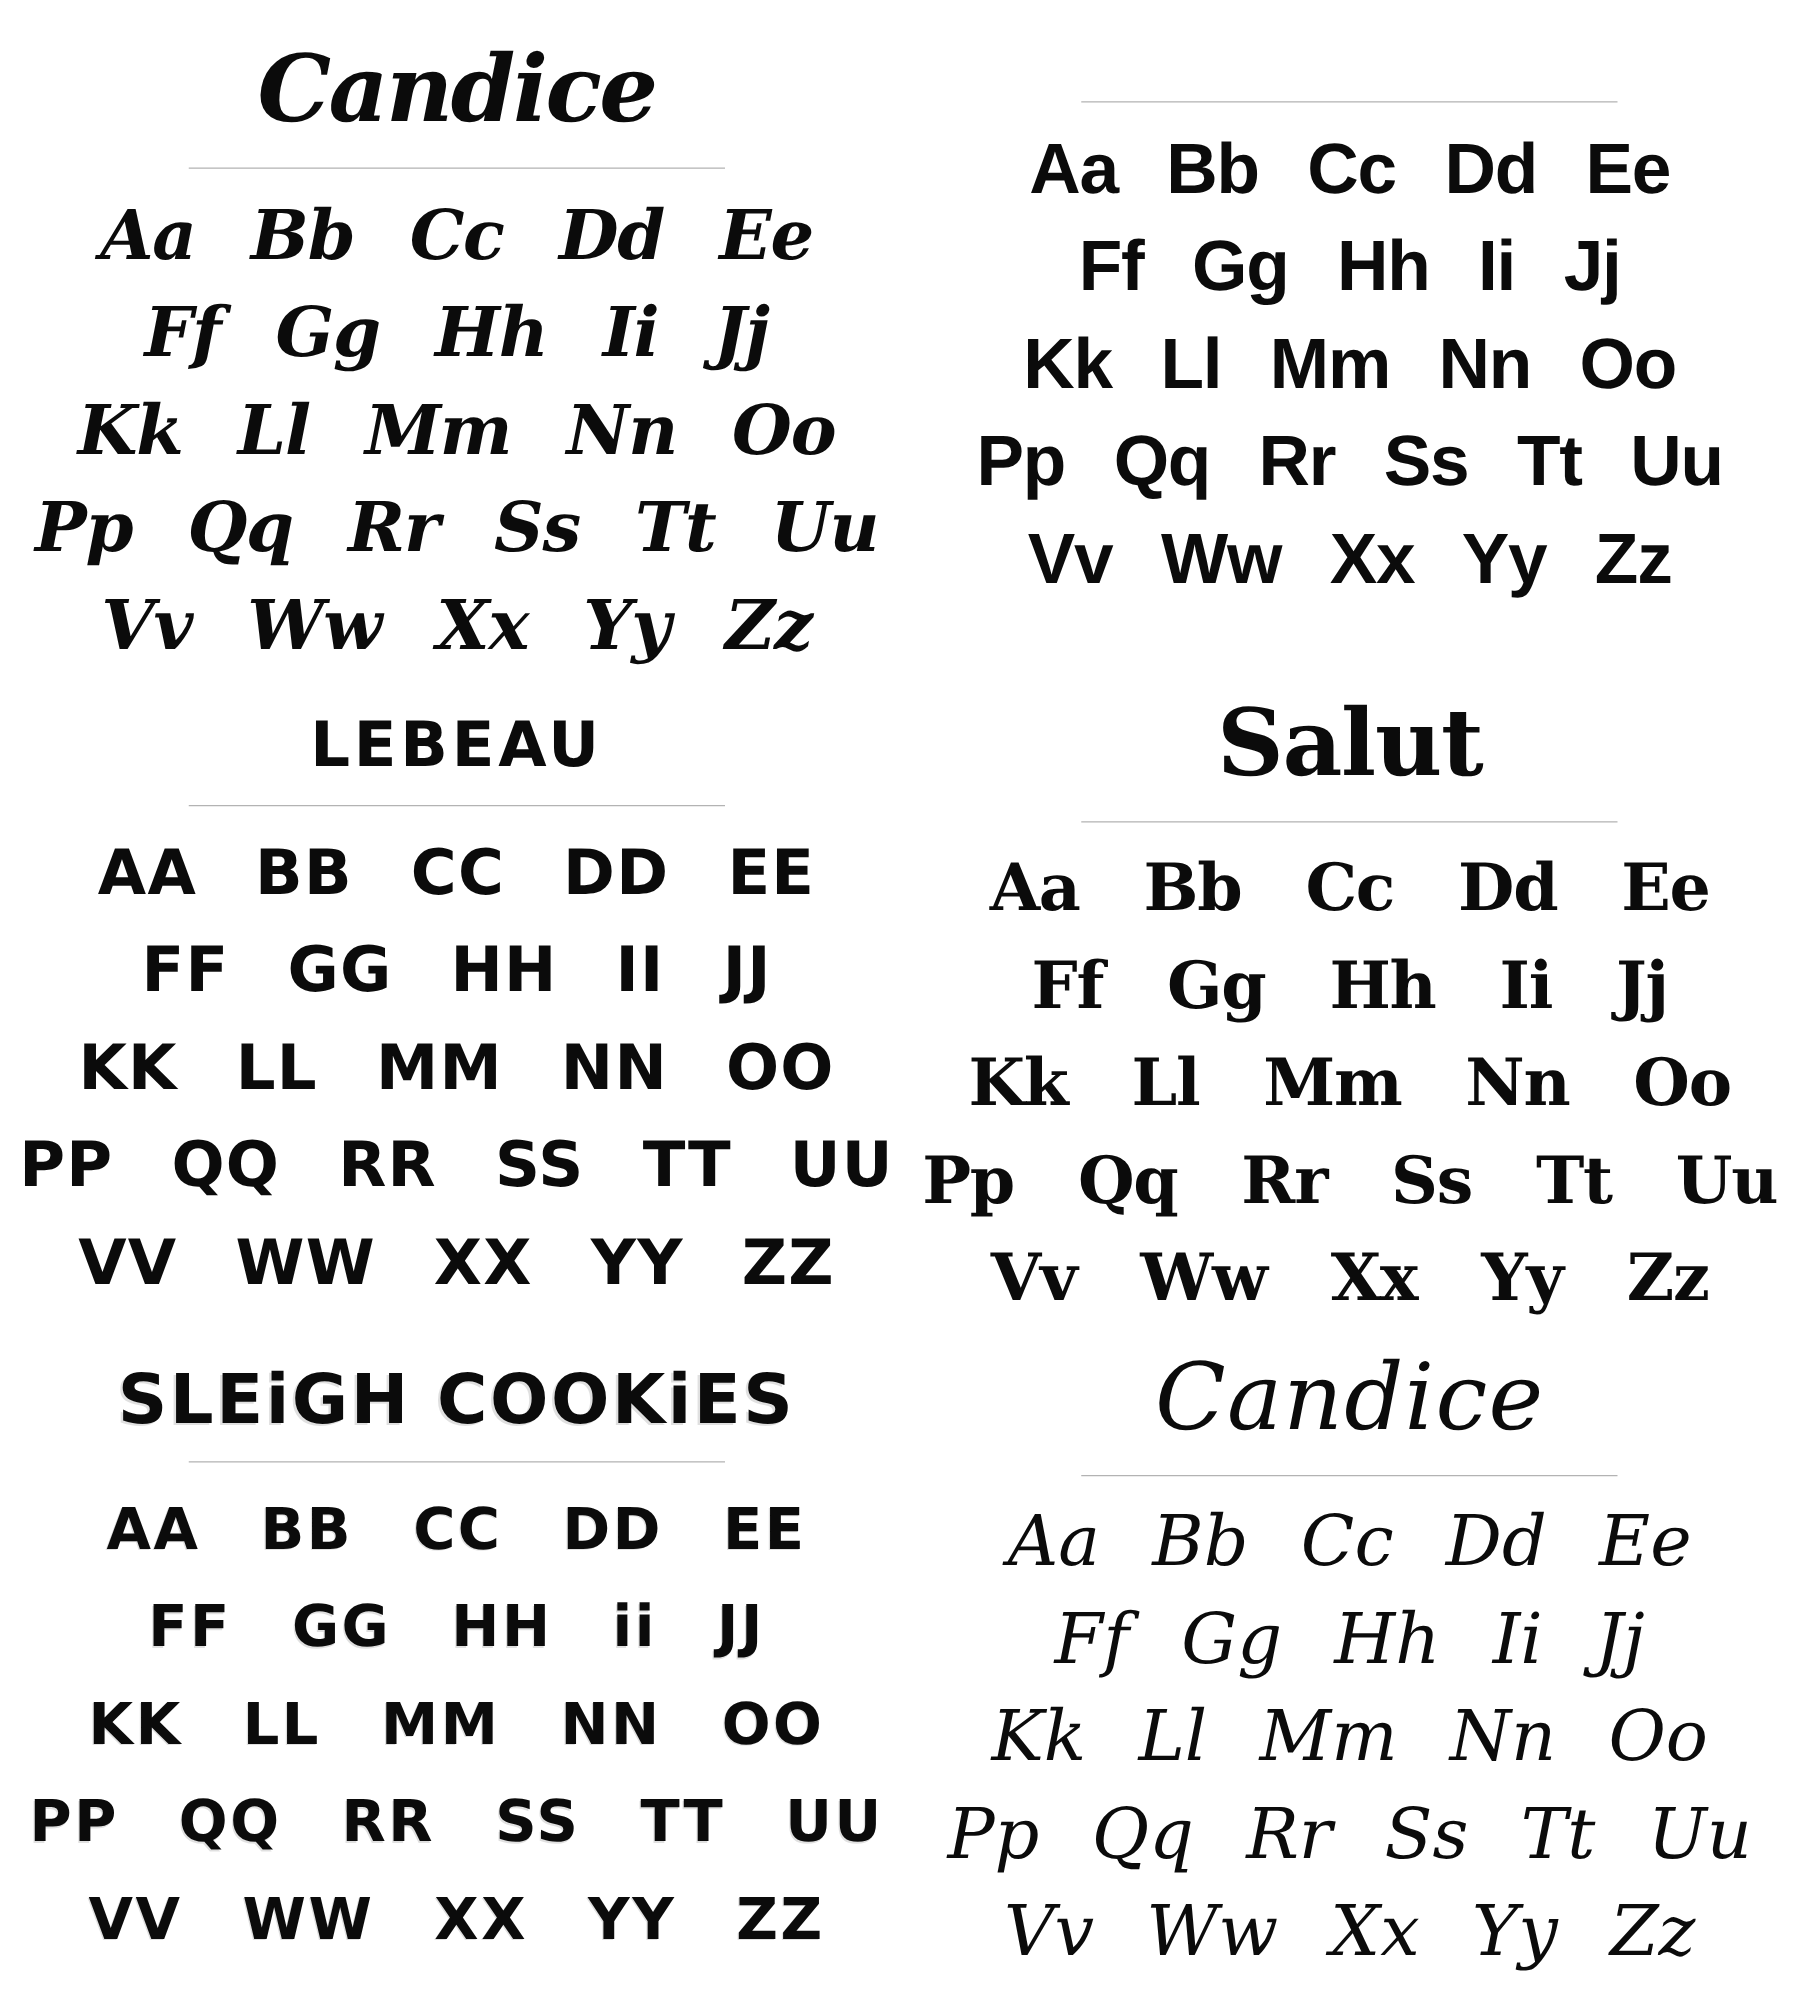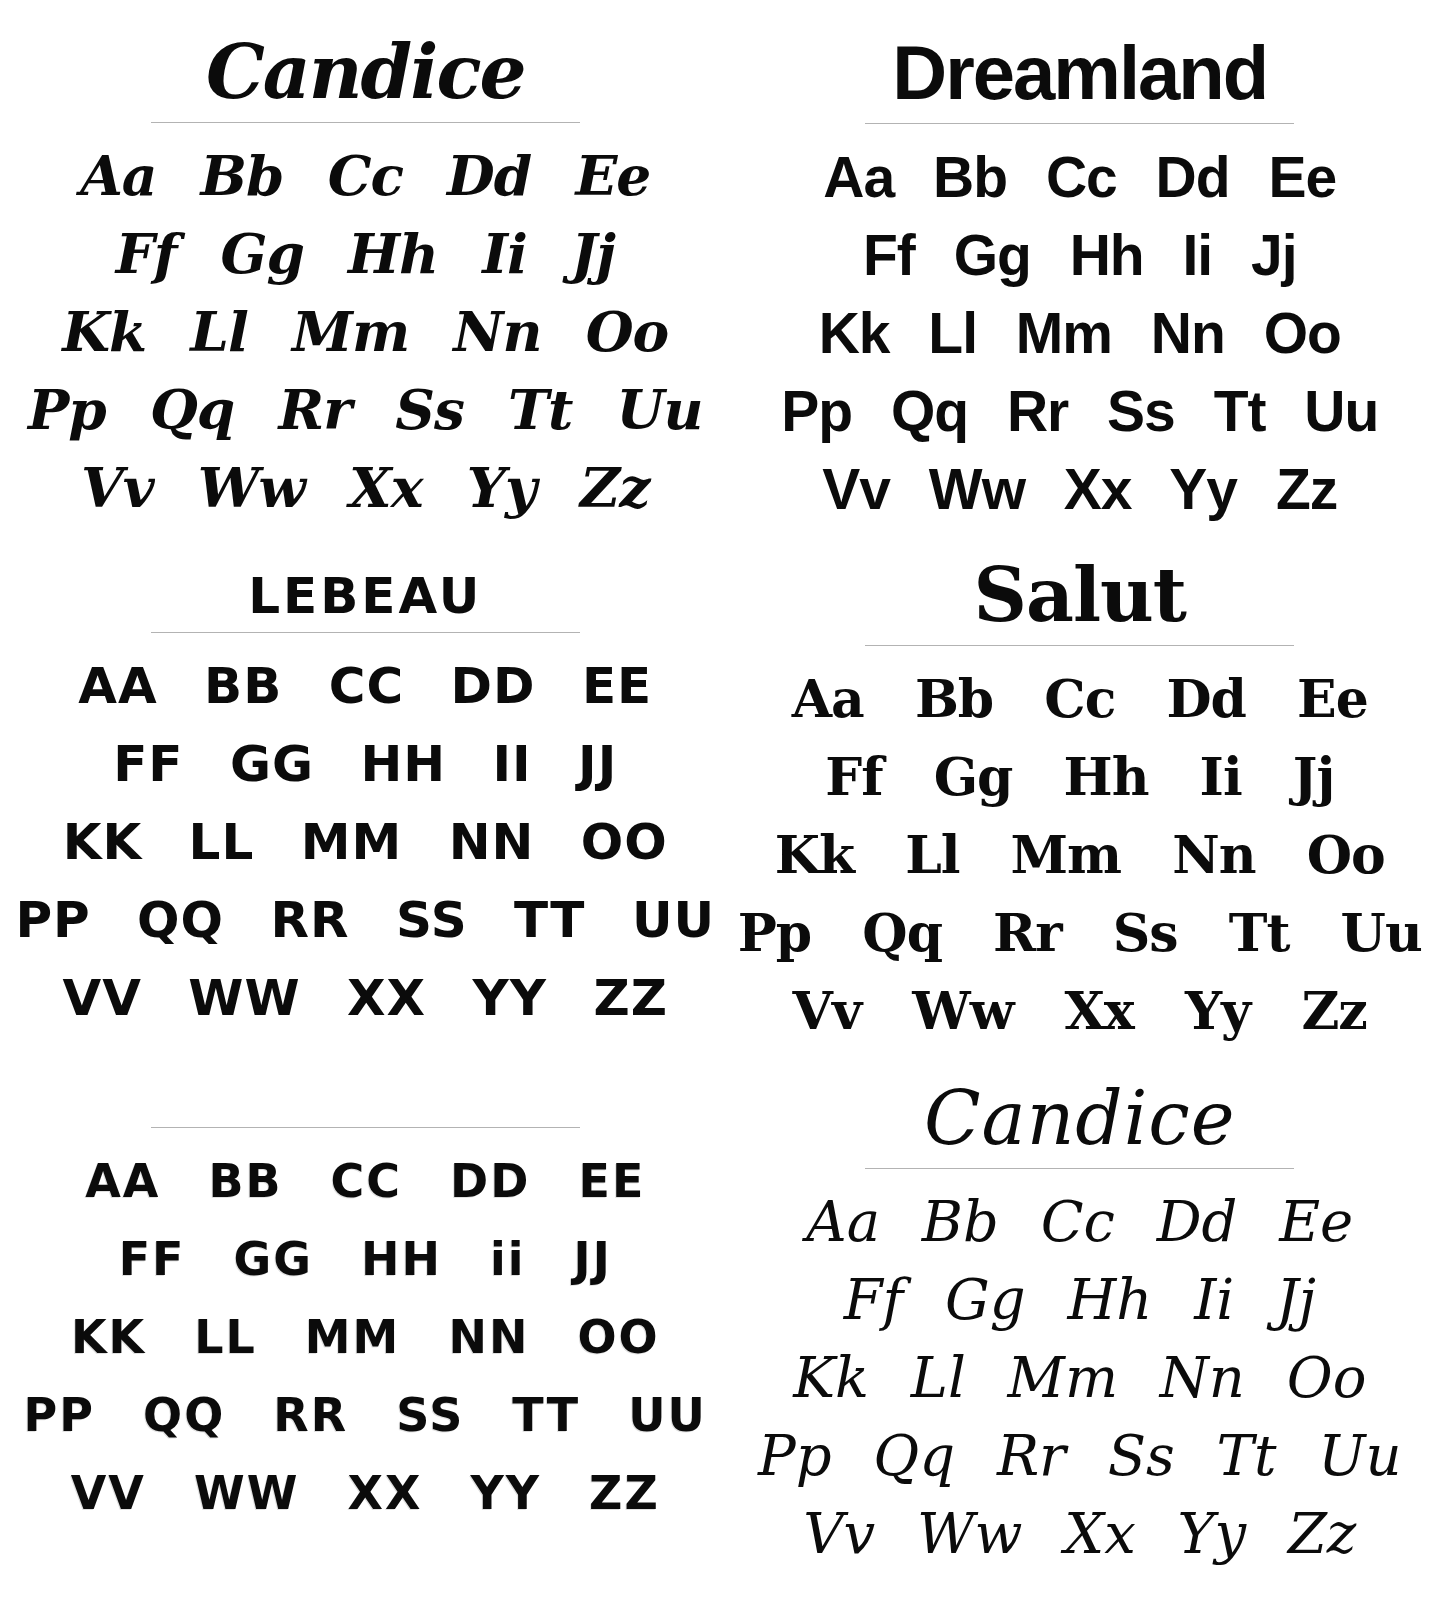--- a/index.html
+++ b/index.html
@@ -27,21 +27,21 @@
   }
   .specimen {
     display: flex;
     flex-direction: column;
     align-items: center;
     justify-content: center;
     text-align: center;
     overflow: hidden;
   }
   .font-title {
-    margin: 0;
+    margin: 12px;
     white-space: nowrap;
     line-height: 1.1;
     color: var(--fg);
   }
   .title-divider {
     width: 60%;
     border: none;
     border-top: 1px solid var(--divider);
     margin: 8px auto 14px auto;
   }
@@ -137,21 +137,20 @@
     <div class="alphabet">
       <div class="alphabet-row">Aa Bb Cc Dd Ee</div>
       <div class="alphabet-row">Ff Gg Hh Ii Jj</div>
       <div class="alphabet-row">Kk Ll Mm Nn Oo</div>
       <div class="alphabet-row">Pp Qq Rr Ss Tt Uu</div>
       <div class="alphabet-row">Vv Ww Xx Yy Zz</div>
     </div>
   </section>
 
   <section class="specimen f1">
-    <h2 class="font-title">Dreamland</h2>
     <hr class="title-divider">
     <div class="alphabet">
       <div class="alphabet-row">Aa Bb Cc Dd Ee</div>
       <div class="alphabet-row">Ff Gg Hh Ii Jj</div>
       <div class="alphabet-row">Kk Ll Mm Nn Oo</div>
       <div class="alphabet-row">Pp Qq Rr Ss Tt Uu</div>
       <div class="alphabet-row">Vv Ww Xx Yy Zz</div>
     </div>
   </section>
 
@@ -173,20 +172,21 @@
     <div class="alphabet">
       <div class="alphabet-row">Aa Bb Cc Dd Ee</div>
       <div class="alphabet-row">Ff Gg Hh Ii Jj</div>
       <div class="alphabet-row">Kk Ll Mm Nn Oo</div>
       <div class="alphabet-row">Pp Qq Rr Ss Tt Uu</div>
       <div class="alphabet-row">Vv Ww Xx Yy Zz</div>
     </div>
   </section>
 
   <section class="specimen f4">
+    <h2 class="font-title">SLEiGH COOKiES</h2>
     <hr class="title-divider">
     <div class="alphabet">
       <div class="alphabet-row">AA BB CC DD EE</div>
       <div class="alphabet-row">FF GG HH ii JJ</div>
       <div class="alphabet-row">KK LL MM NN OO</div>
       <div class="alphabet-row">PP QQ RR SS TT UU</div>
       <div class="alphabet-row">VV WW XX YY ZZ</div>
     </div>
   </section>
 

